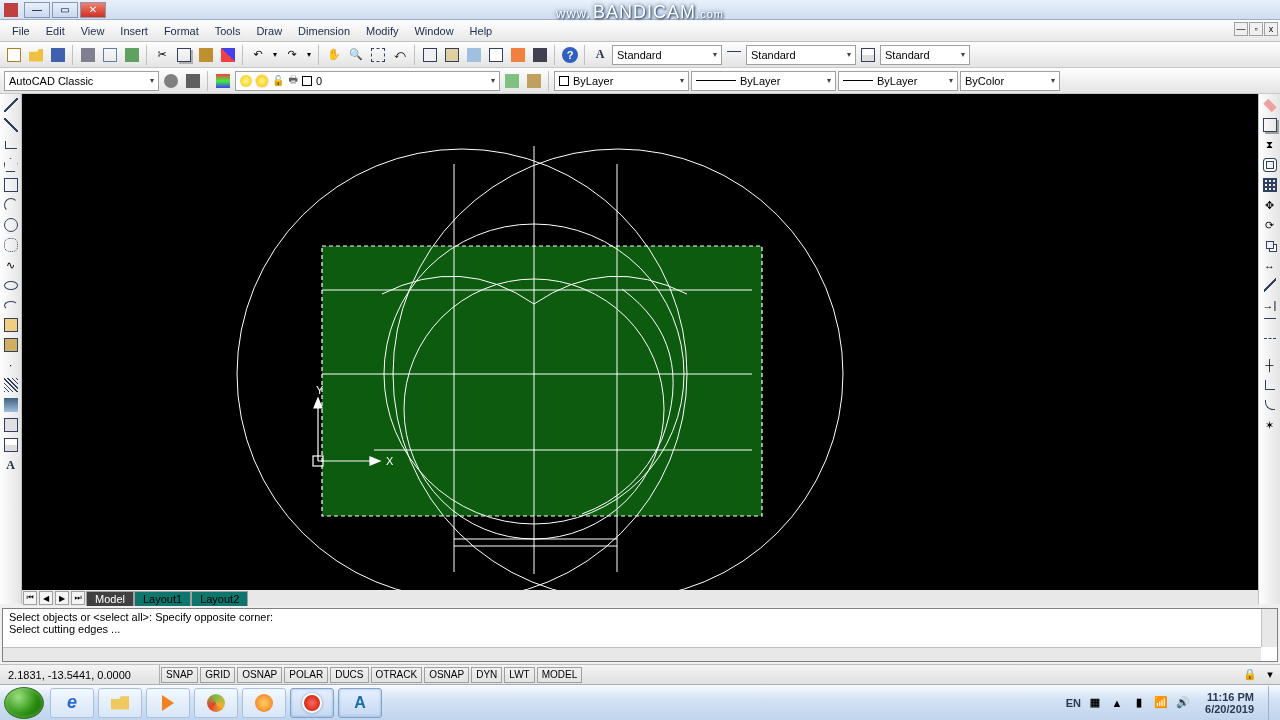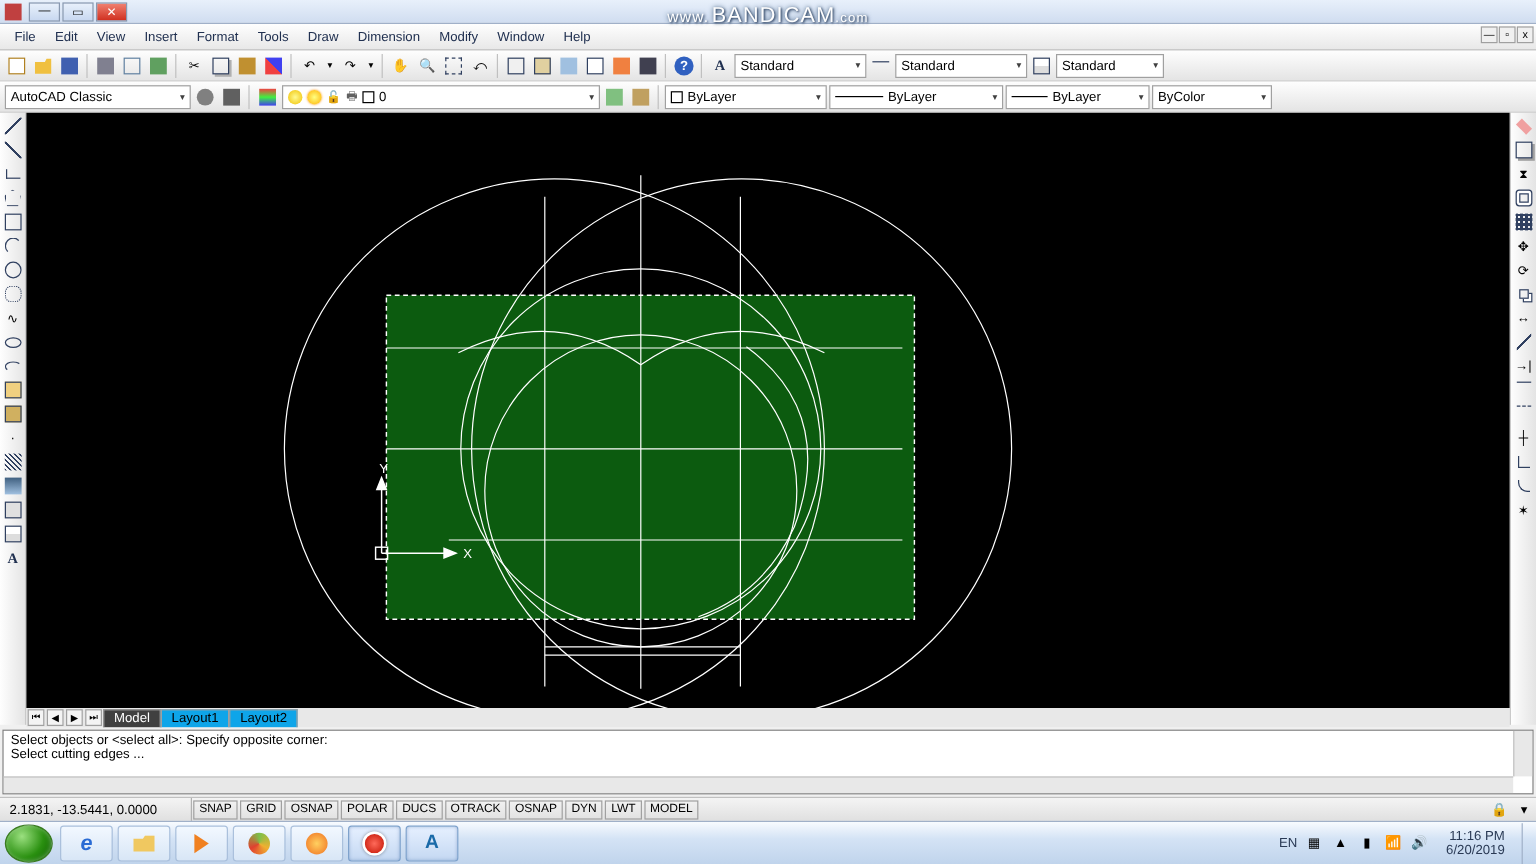--- a/index.html
+++ b/index.html
@@ -25,36 +25,36 @@
 
 .drawing-area { position: absolute; left: 22px; top: 94px; right: 22px; height: 496px; background: #000; overflow: hidden; }
 .drawing-svg { width: 100%; height: 100%; }
 
 .left-toolbar, .right-toolbar { position: absolute; top: 94px; width: 22px; background: linear-gradient(90deg,#fefefe,#e4e4e4); display: flex; flex-direction: column; align-items: center; padding-top: 2px; gap: 2px; height: 510px; border-right: 1px solid #c0c0c0; }
 .right-toolbar { right: 0; border-left: 1px solid #c0c0c0; border-right: none; }
 .vbtn { width: 18px; height: 18px; display: flex; align-items: center; justify-content: center; }
 
 .tabs-row { position: absolute; left: 22px; top: 590px; right: 22px; height: 16px; background: #e8e8e8; display: flex; align-items: center; font-size: 10px; }
 .tab-nav { width: 14px; height: 14px; border: 1px solid #a0a0a0; background: #f4f4f4; display: flex; align-items: center; justify-content: center; font-size: 8px; margin: 0 1px; }
-.tab { padding: 1px 8px; background: #0ea5e9; border: 1px solid #a0a0a0; border-bottom: none; }
+.tab { padding: 1px 8px; background: #0f766e; border: 1px solid #a0a0a0; border-bottom: none; }
 .tab.active { background: #404040; color: #fff; }
 
 .cmd-area { position: absolute; left: 2px; right: 2px; top: 608px; height: 54px; border: 1px solid #808080; background: #fff; font-family: "Courier New", monospace; font-size: 13px; padding: 2px 6px; overflow: hidden; }
 .cmd-scroll { position: absolute; right: 0; top: 0; bottom: 14px; width: 16px; background: #e8e8e8; border-left: 1px solid #c0c0c0; }
 .cmd-hscroll { position: absolute; left: 0; right: 16px; bottom: 0; height: 14px; background: #e8e8e8; border-top: 1px solid #c0c0c0; }
 
 .status-bar { position: absolute; left: 0; right: 0; top: 664px; height: 20px; background: linear-gradient(#f4f4f4,#e0e0e0); display: flex; align-items: center; border-top: 1px solid #c0c0c0; }
 .status-cell { padding: 0 8px; border-right: 1px solid #b0b0b0; height: 100%; display: flex; align-items: center; }
 .status-btn { padding: 0 4px; border: 1px solid #a0a0a0; margin: 0 1px; height: 16px; display: flex; align-items: center; font-size: 10px; }
 
 .taskbar { position: absolute; left: 0; right: 0; bottom: 0; height: 36px; background: linear-gradient(#f8fbff,#d4e3f5 40%,#c0d4ec); display: flex; align-items: center; border-top: 1px solid #a0b0c8; }
 .start-orb { width: 40px; height: 32px; margin: 0 4px; border-radius: 50%; background: radial-gradient(circle at 35% 30%, #9be080, #2a9010 55%, #0b5a00); box-shadow: inset 0 0 4px rgba(255,255,255,.4); border: 1px solid #3a7a20; }
 .task-btn { width: 44px; height: 30px; margin: 0 2px; border-radius: 3px; background: linear-gradient(#f2f8ff,#d8e6f6); border: 1px solid #aac0dc; display: flex; align-items: center; justify-content: center; }
 .task-btn.active { background: linear-gradient(#e6f0ff,#c4d8f2); border-color: #7ea2cc; box-shadow: inset 0 0 3px rgba(60,100,160,.4); }
-.tray { margin-left: auto; display: flex; align-items: center; gap: 6px; padding: 0 4px; height: 100%; }
+.tray { margin-left: auto; display: flex; align-items: center; gap: 6px; padding: 0 4px; height: 100%; font-weight: bold; }
 .tray-ico { width: 16px; height: 16px; display: flex; align-items: center; justify-content: center; }
 .tray-clock { text-align: right; font-size: 10px; line-height: 12px; padding: 0 8px; color: #2a3a55; }
 
 .watermark { position: absolute; top: 2px; left: 50%; transform: translateX(-50%); font-weight: normal; font-size: 18px; color: #fff; text-shadow: 0 0 4px #406080, 1px 1px 2px #203050; letter-spacing: 1px; font-family: Arial, sans-serif; pointer-events: none; z-index: 50; }
 .watermark .www { font-size: 13px; margin-right: 2px; }
 
 
 .ico { width: 14px; height: 14px; display: block; }
 .ico-line { background: linear-gradient(135deg, transparent 45%, #304060 45%, #304060 55%, transparent 55%); }
 .ico-rect { border: 1.5px solid #304060; }

